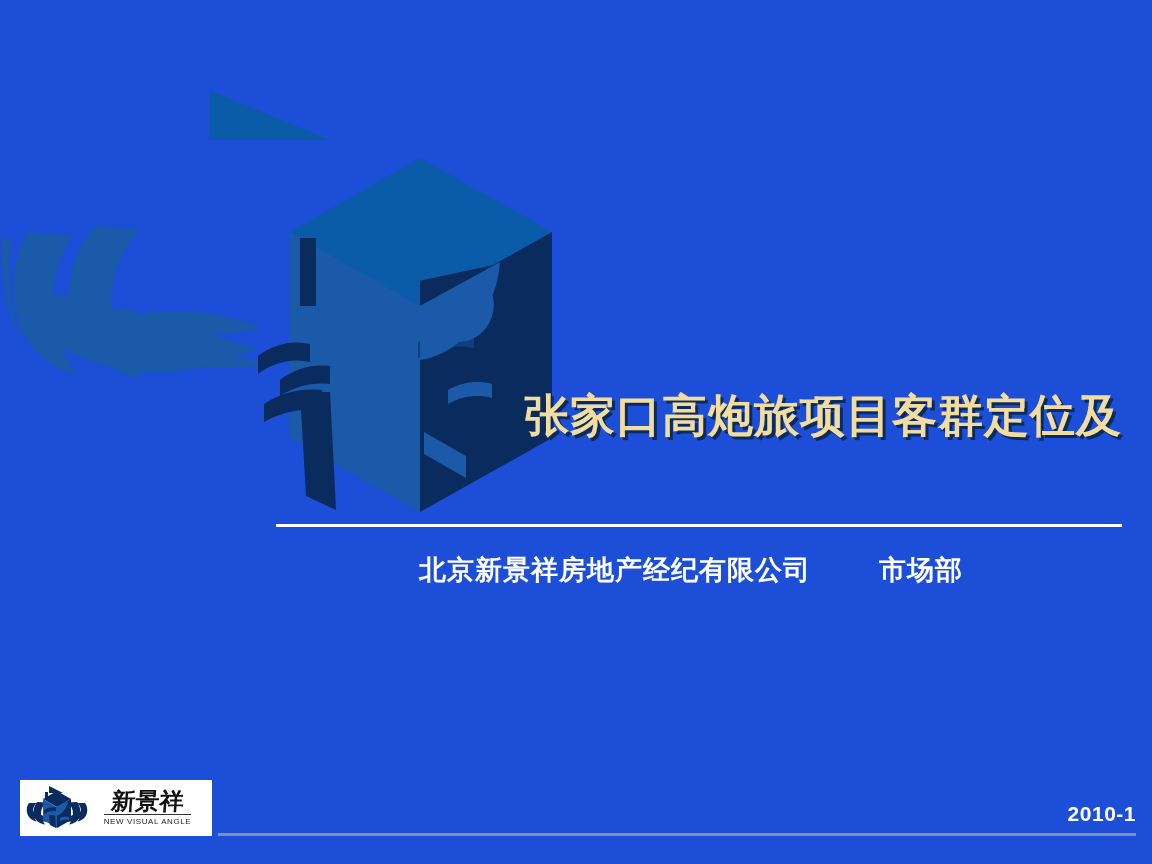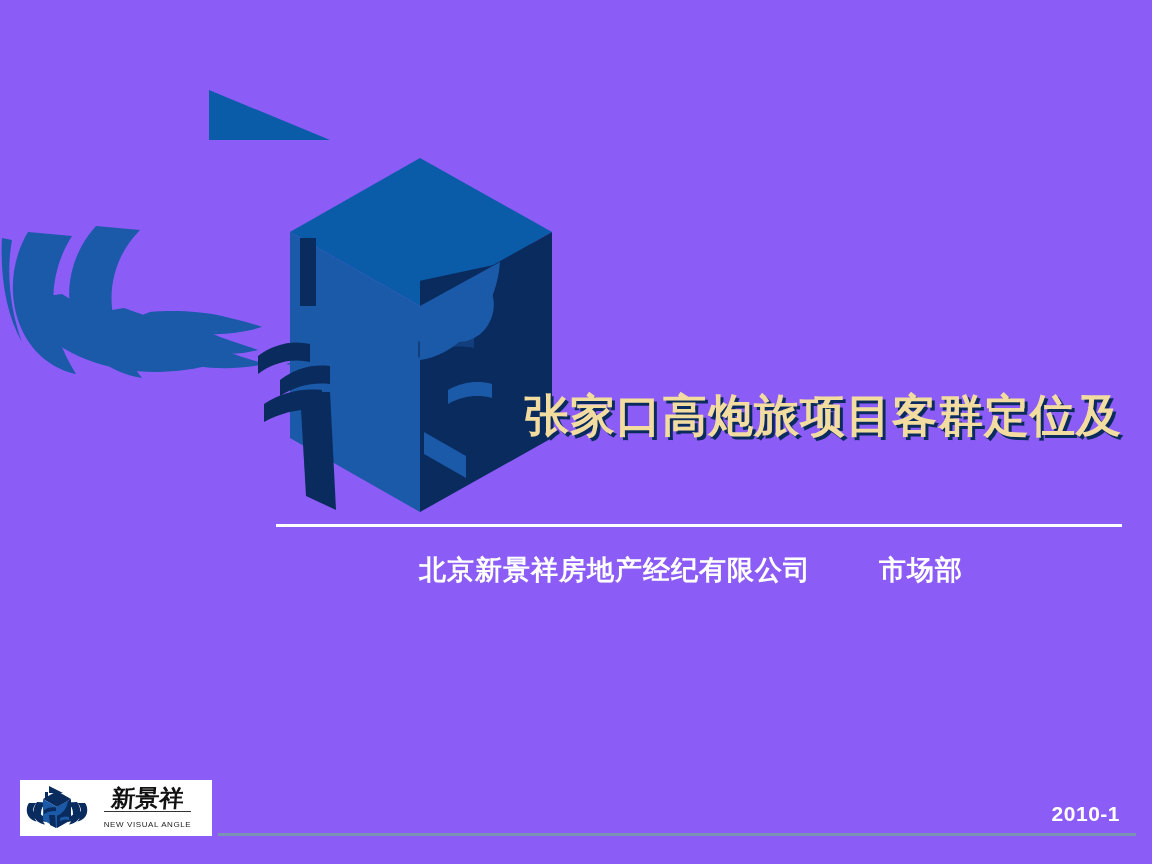--- a/index.html
+++ b/index.html
@@ -5,21 +5,21 @@
   html, body {
     margin: 0;
     padding: 0;
     background: #ffffff;
   }
   #slide {
     position: relative;
     width: 1152px;
     height: 864px;
     overflow: hidden;
-    background: #8b5cf6;
+    background: #1d4ed8;
     font-family: "Liberation Sans", "DejaVu Sans", sans-serif;
   }
 
   
   #watermark {
     position: absolute;
     left: 0;
     top: 0;
     width: 1152px;
     height: 864px;
@@ -74,21 +74,21 @@
   #footer-rule {
     position: absolute;
     left: 218px;
     top: 833px;
     width: 918px;
     height: 3px;
     background: #7A93B2;
   }
   #date-label {
     position: absolute;
-    right: 32px;
+    right: 16px;
     top: 802px;
     color: #FFFFFF;
     font-size: 21px;
     font-weight: bold;
     letter-spacing: 0.5px;
   }
 
   
   #logo-box {
     position: absolute;
@@ -123,21 +123,21 @@
     letter-spacing: 0px;
     font-family: "DejaVu Sans", sans-serif;
     transform: scaleX(1.05) skewX(-4deg);
   }
   #logo-en {
     color: #222222;
     font-size: 8px;
     line-height: 11px;
     letter-spacing: 0.6px;
     border-top: 1px solid #333333;
-    padding-top: 7px;
+    padding-top: 1px;
     margin-top: 1px;
     white-space: nowrap;
     font-family: "Liberation Sans", sans-serif;
   }
 </style>
 </head>
 <body>
 
 <div id="slide">
 

